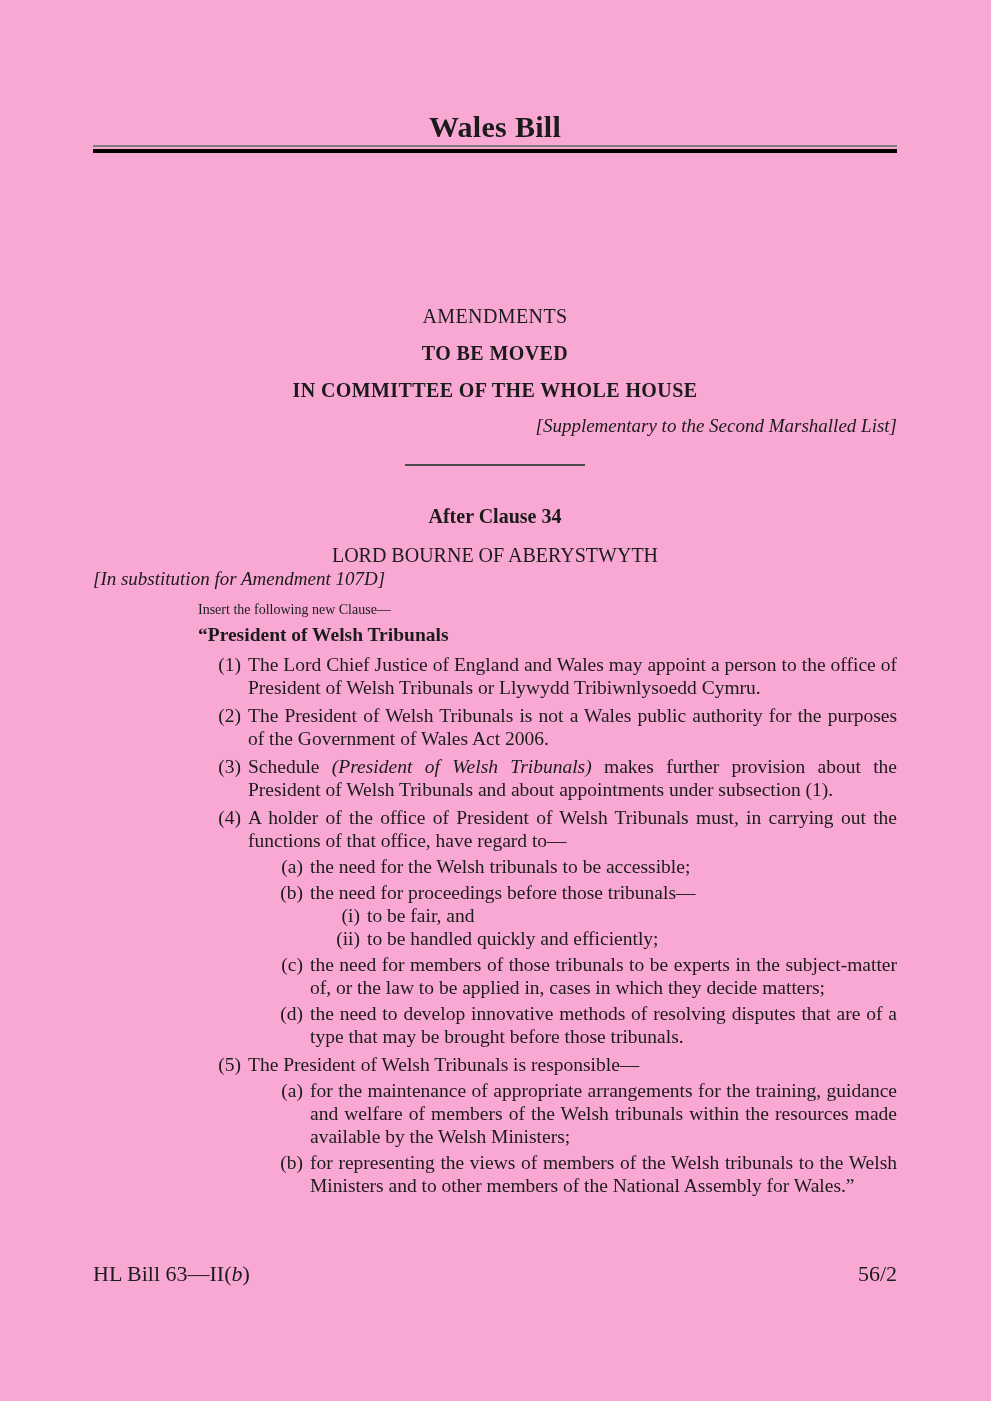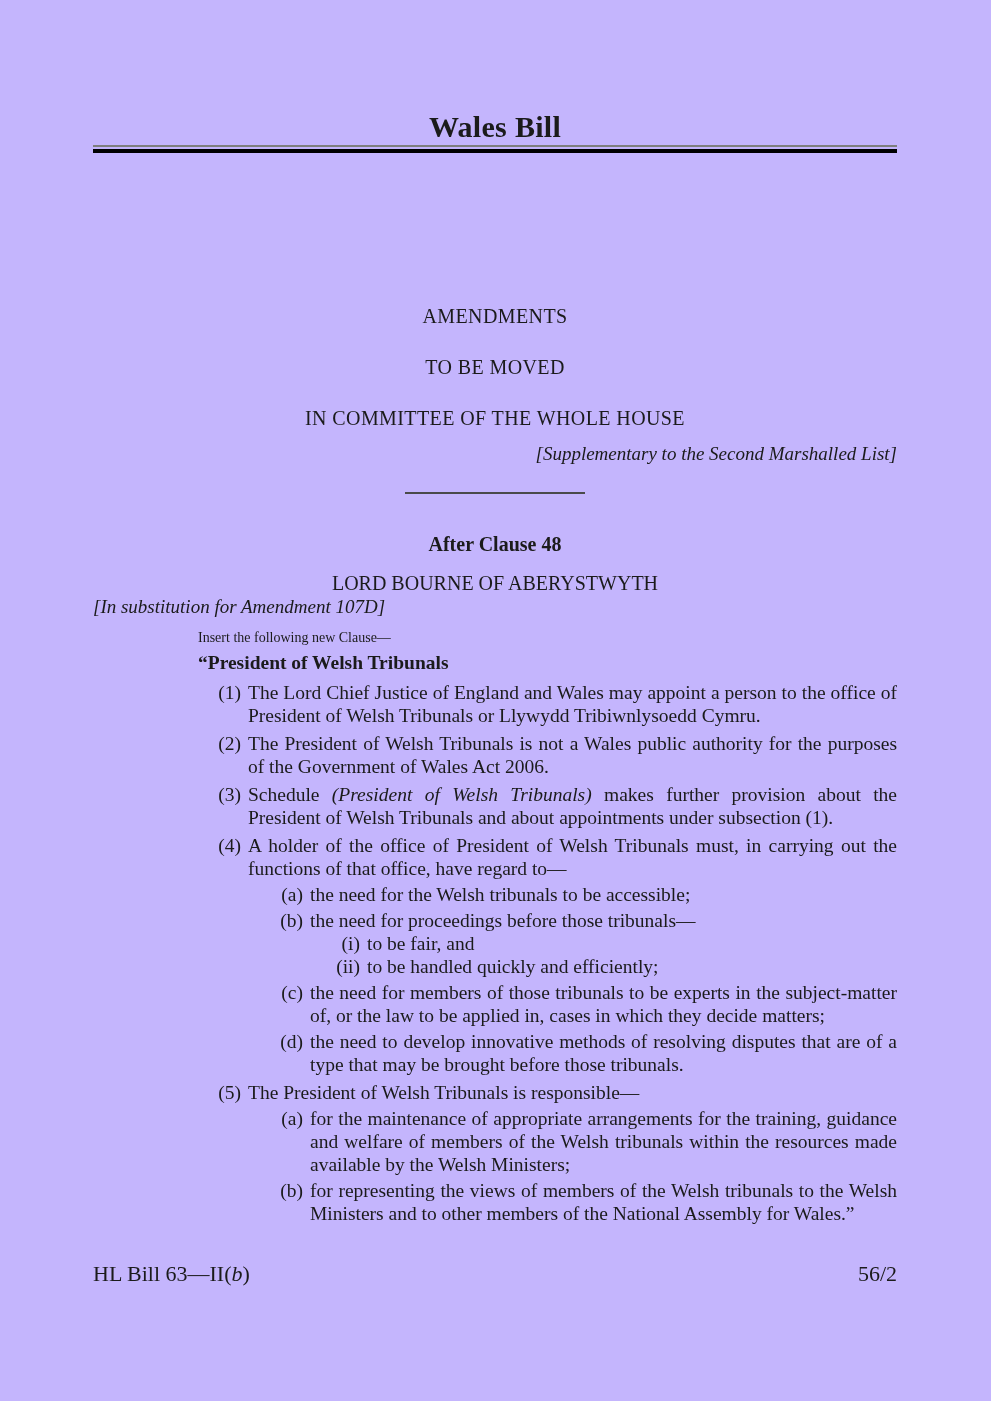--- a/index.html
+++ b/index.html
@@ -1,41 +1,41 @@
 <!DOCTYPE html>
 <html><head>
 <meta charset="utf-8">
 <style>
   * { margin:0; padding:0; box-sizing:border-box; }
   html,body { background:#e8e8e8; }
   .page {
     position:relative;
     width:991px; height:1401px;
     margin:0 auto;
-    background:#c4b5fd;
+    background:#f9a8d4;
     font-family:"Liberation Serif", serif;
     color:#1b1b1b;
     overflow:hidden;
   }
   .content { padding:0 94px 0 93px; }
 
   
   .doc-title {
     margin-top:109px;
     text-align:center;
     font-size:30px; font-weight:bold; line-height:36px;
     letter-spacing:0.3px;
   }
   .rule-thin  { border-top:2px solid #7e7e7e; }
   .rule-thick { margin-top:2px; border-top:4px solid #000; }
 
   
   .h-line { text-align:center; font-size:20px; line-height:24px; letter-spacing:0.4px; }
   .h-line.first { margin-top:151px; }
-  .h-line + .h-line { margin-top:27px; }
+  .h-line + .h-line { margin-top:13px;font-weight:bold; }
   .h-note {
     margin-top:12px; text-align:right;
     font-size:19px; line-height:23px; font-style:italic;
   }
   .divider {
     width:180px; margin:27px auto 0 auto;
     border-top:2px solid #4a4a4a;
   }
 
   
@@ -79,21 +79,21 @@
     <div class="rule-thin"></div>
     <div class="rule-thick"></div>
 
     <div class="h-line first">AMENDMENTS</div>
     <div class="h-line">TO BE MOVED</div>
     <div class="h-line">IN COMMITTEE OF THE WHOLE HOUSE</div>
     <div class="h-note">[Supplementary to the Second Marshalled List]</div>
 
     <div class="divider"></div>
 
-    <div class="clause-loc">After Clause 48</div>
+    <div class="clause-loc">After Clause 34</div>
     <div class="mover">LORD BOURNE OF ABERYSTWYTH</div>
     <div class="mover-note">[In substitution for Amendment 107D]</div>
 
     <div class="instruction">Insert the following new Clause—</div>
     <div class="clause-title">“President of Welsh Tribunals</div>
 
     <div class="row l1 first">
       <span class="num">(1)</span>
       <span class="txt">The Lord Chief Justice of England and Wales may appoint a person to the office of President of Welsh Tribunals or Llywydd Tribiwnlysoedd Cymru.</span>
     </div>

